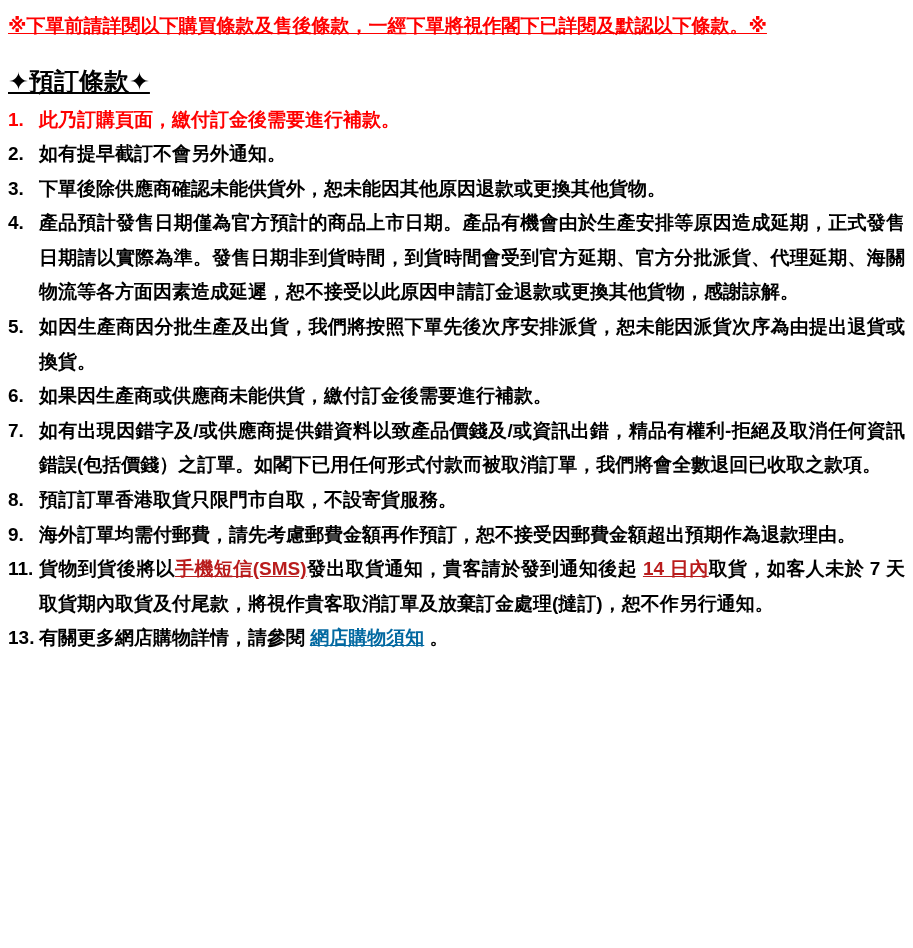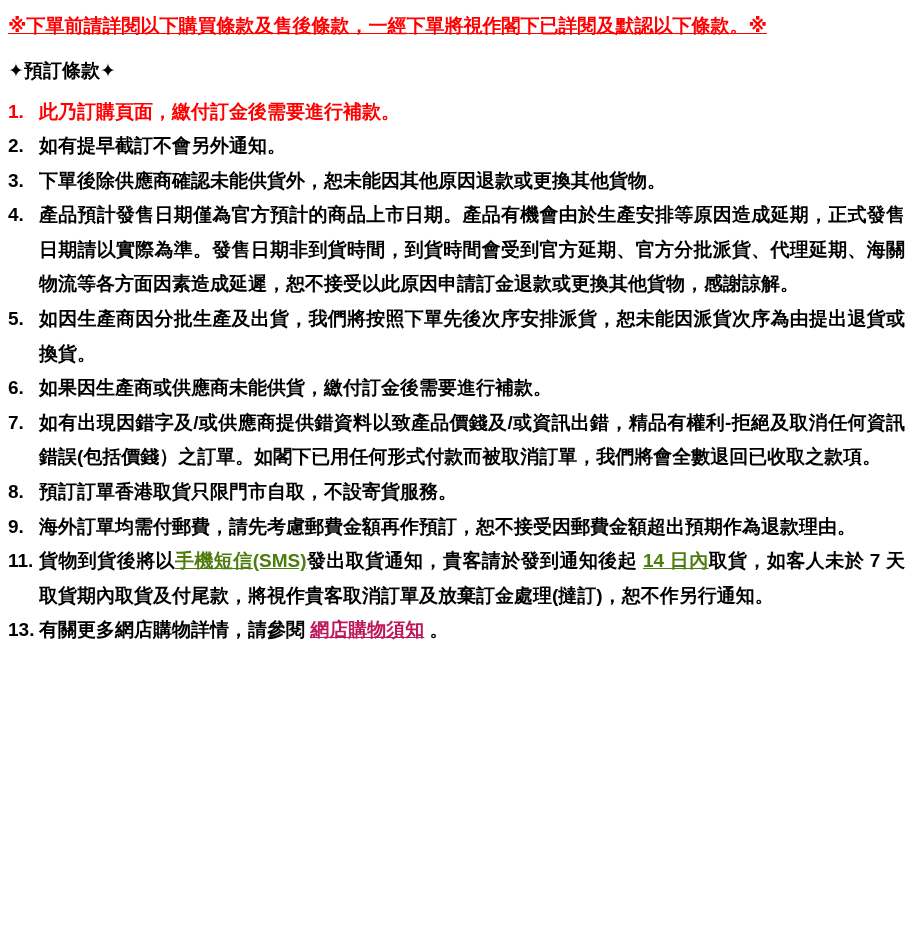--- a/index.html
+++ b/index.html
@@ -9,35 +9,36 @@
     font-family: "Liberation Sans", "DejaVu Sans", sans-serif;
     font-weight: 700;
     color: #000000;
     font-size: 19px;
   }
   .page { padding: 13px 8px 10px 8px; }
   .notice {
     color: #ff0000;
     text-decoration: underline;
     line-height: 1.4;
-    margin-bottom: 18px;
+    margin-bottom: 25px;
     font-size: 19px;
   }
   .section-title {
-    font-size: 19px;
+    font-size: 25px;
     font-weight: 700;
-    margin-bottom: 11px;
+    text-decoration: underline;
+    margin-bottom: 5px;
   }
   .terms { list-style: none; }
   .term { display: flex; line-height: 1.82; }
   .term .num { flex: 0 0 31px; }
   .term .text { flex: 1; text-align: justify; }
   .term.red { color: #ff0000; }
-  .hl-red { color: #4d7c0f; text-decoration: underline; }
-  a.link { color: #be185d; text-decoration: underline; cursor: pointer; }
+  .hl-red { color: #b91c1c; text-decoration: underline; }
+  a.link { color: #0369a1; text-decoration: underline; cursor: pointer; }
 </style>
 </head>
 <body>
 
 <div class="page">
 
   <p class="notice">※下單前請詳閱以下購買條款及售後條款，一經下單將視作閣下已詳閱及默認以下條款。※</p>
 
   <h2 class="section-title">✦預訂條款✦</h2>
 

